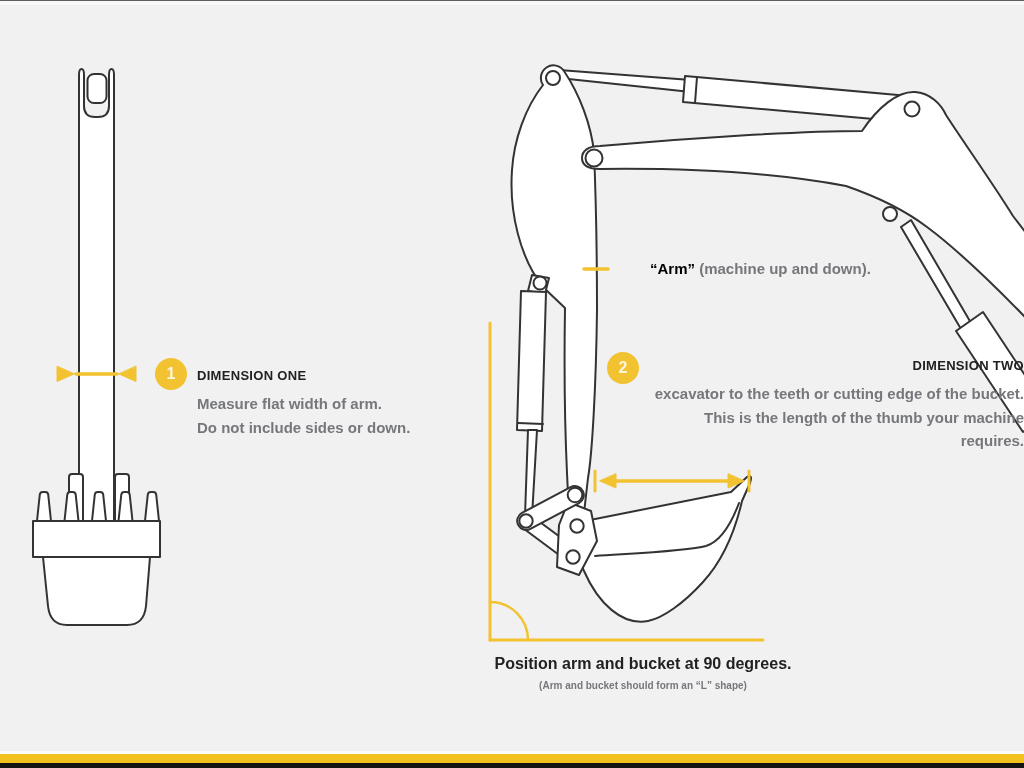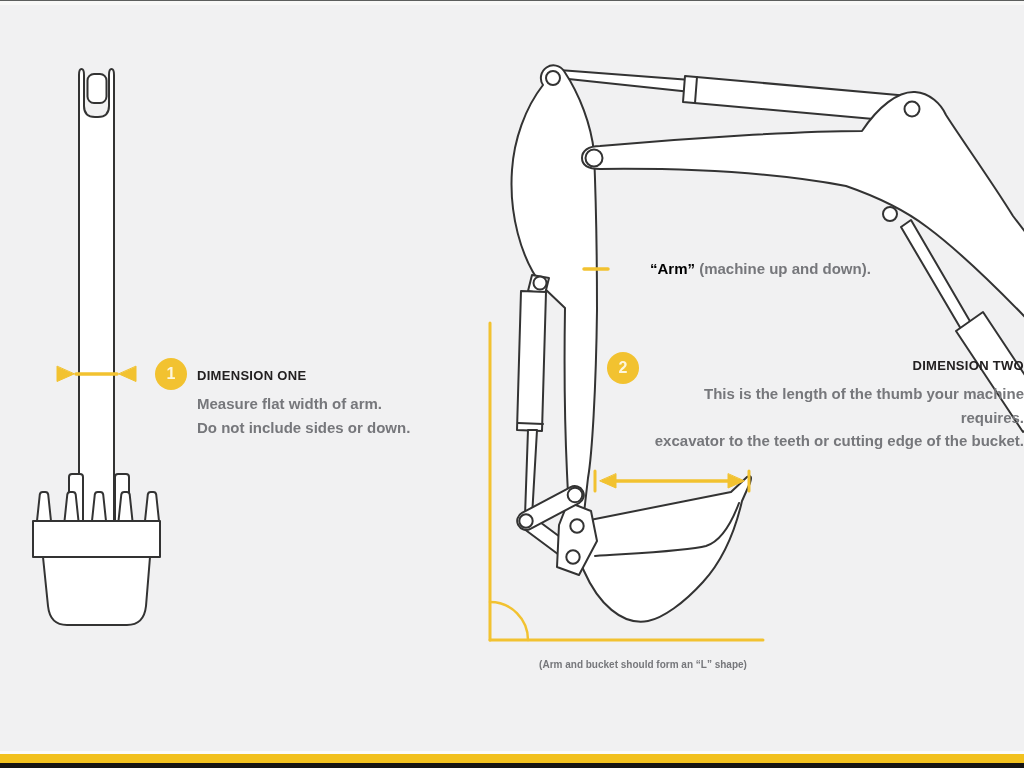--- a/index.html
+++ b/index.html
@@ -166,23 +166,24 @@
 
 <div class="arm-label">
   <span class="bold">“Arm”</span><span class="rest"> (machine up and down).</span>
 </div>
 
 <div class="badge badge-2">
   <span>2</span>
 </div>
 <div class="txtblock dim2-block">
   <div class="h-title">DIMENSION TWO</div>
+  <div class="b-line">excavator to the teeth or cutting edge of the bucket.</div>
   <div class="b-line">This is the length of the thumb your machine requires.</div>
-  <div class="b-line">excavator to the teeth or cutting edge of the bucket.</div>
 </div>
 
 <div class="caption">
+  <div class="c-bold">Position arm and bucket at 90 degrees.</div>
   <div class="c-gray">(Arm and bucket should form an “L” shape)</div>
 </div>
 
 <div class="footer-light"></div>
 <div class="footer-yellow"></div>
 <div class="footer-black"></div>
 
 </body></html>

